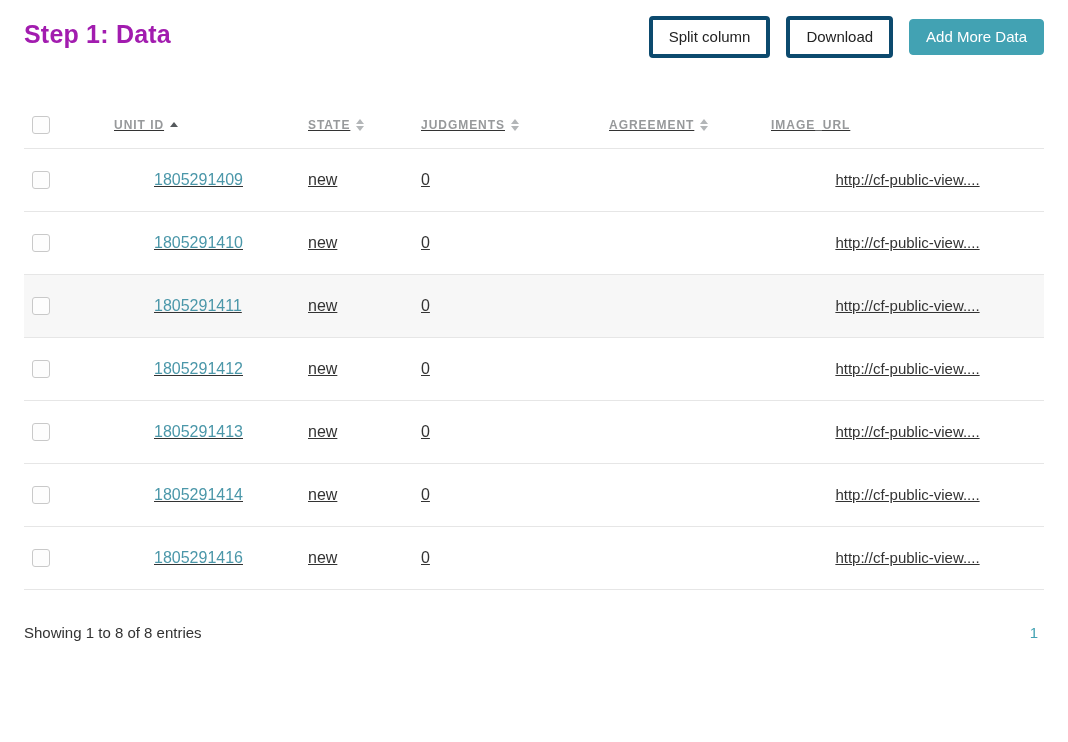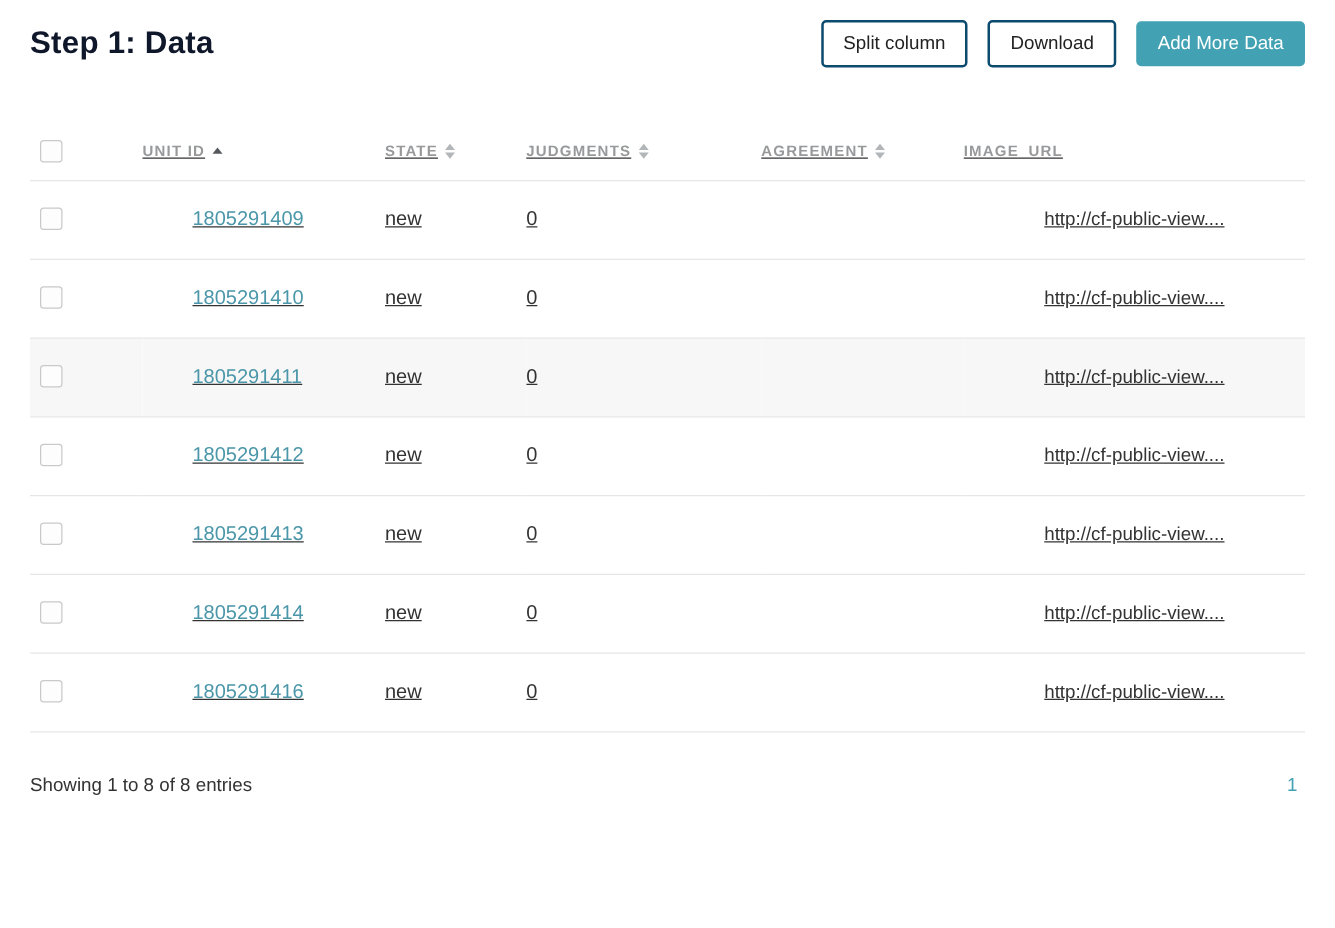--- a/index.html
+++ b/index.html
@@ -11,26 +11,26 @@
   *{box-sizing:border-box;margin:0;padding:0;}
   html,body{background:#fff;}
   body{
     font-family:"Liberation Sans", sans-serif;
     width:1068px;height:742px;
     color:#333;
     overflow:hidden;
   }
   .page{width:1068px;height:742px;padding:14px 24px 0;}
   .header-bar{display:flex;justify-content:space-between;align-items:flex-start;}
-  .page-title{font-size:25px;font-weight:700;color:#0f172a;margin-top:6px;letter-spacing:.2px;}
+  .page-title{font-size:25px;font-weight:700;color:#a21caf;margin-top:6px;letter-spacing:.2px;}
   .toolbar{display:flex;gap:16px;align-items:center;margin-top:2px;}
   .btn{
     font-family:"Liberation Sans", sans-serif;
     font-size:15px;color:#222;
-    background:#fff;border:2px solid #0c4a6e;border-radius:4px;
+    background:#fff;border:4px solid #0c4a6e;border-radius:4px;
     padding:8px 16px;cursor:pointer;line-height:1.2;
   }
   .btn-primary{
     background:var(--accent);color:#fff;border:1px solid var(--accent);
   }
   table{width:100%;border-collapse:collapse;table-layout:fixed;margin-top:44px;text-decoration:underline;}
   col.c-check{width:90px;}
   col.c-unit{width:194px;}
   col.c-state{width:113px;}
   col.c-judg{width:188px;}

